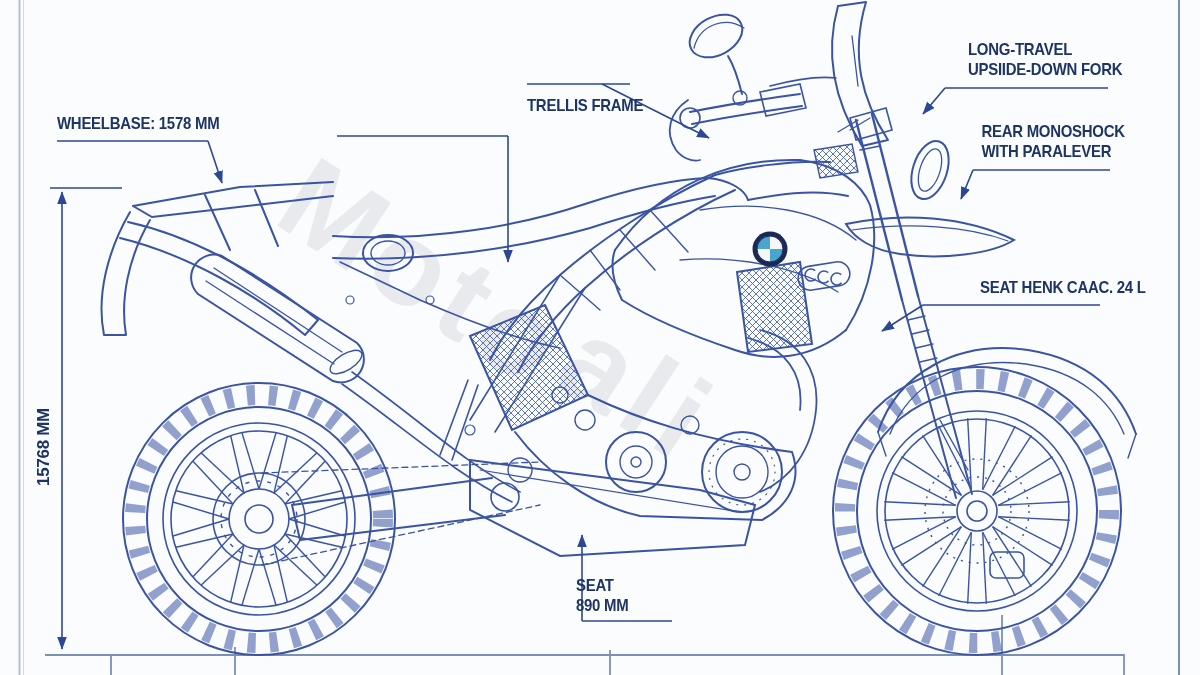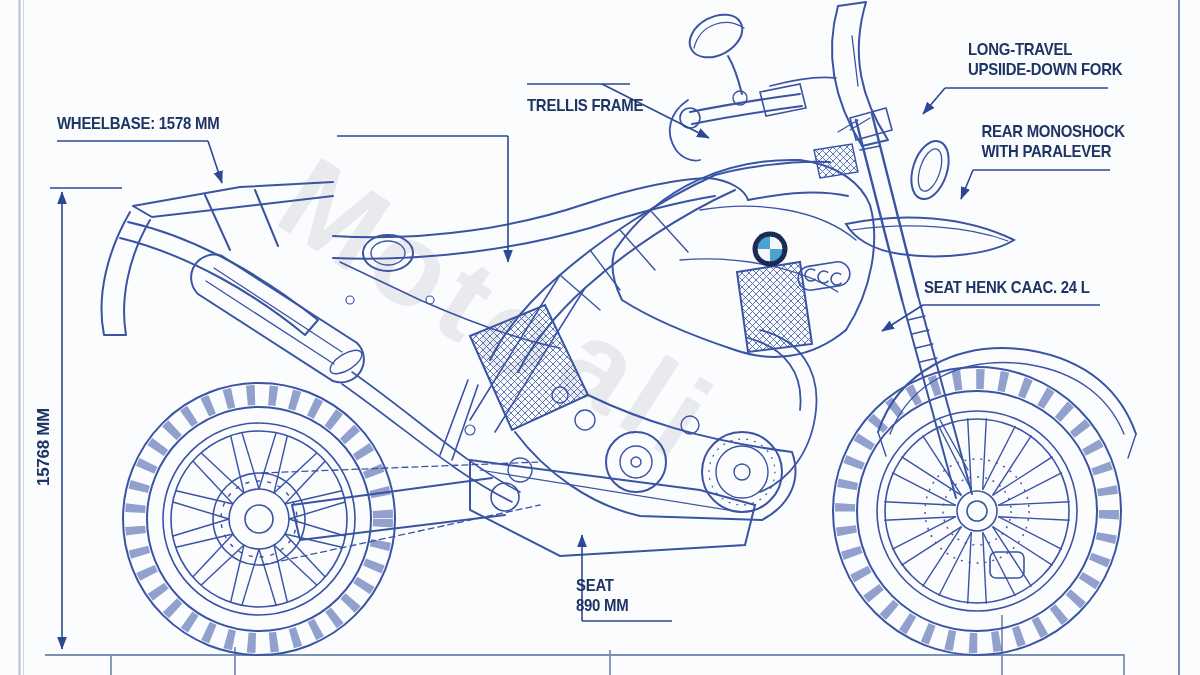--- a/index.html
+++ b/index.html
@@ -254,21 +254,21 @@
   <div class="lbl center" style="left:973px;top:122px;width:140px;">
     <div style="transform:scaleX(0.88);">REAR MONOSHOCK</div>
     <div style="transform:scaleX(0.88);">WITH PARALEVER</div>
   </div>
 
   <div class="lbl" style="left:968px;top:40px;">
     <div><span class="cond">LONG-TRAVEL</span></div>
     <div><span class="cond">UPSIIDE-DOWN FORK</span></div>
   </div>
 
-  <div class="lbl" style="left:924px;top:278px;">
+  <div class="lbl" style="left:980px;top:278px;">
     <span class="cond">SEAT HENK CAAC. 24 L</span>
   </div>
 
   <div class="lbl" style="left:576px;top:576px;">
     <div><span class="cond">SEAT</span></div>
     <div><span class="cond">890 MM</span></div>
   </div>
 
   <div class="vdim">15768 MM</div>
 

